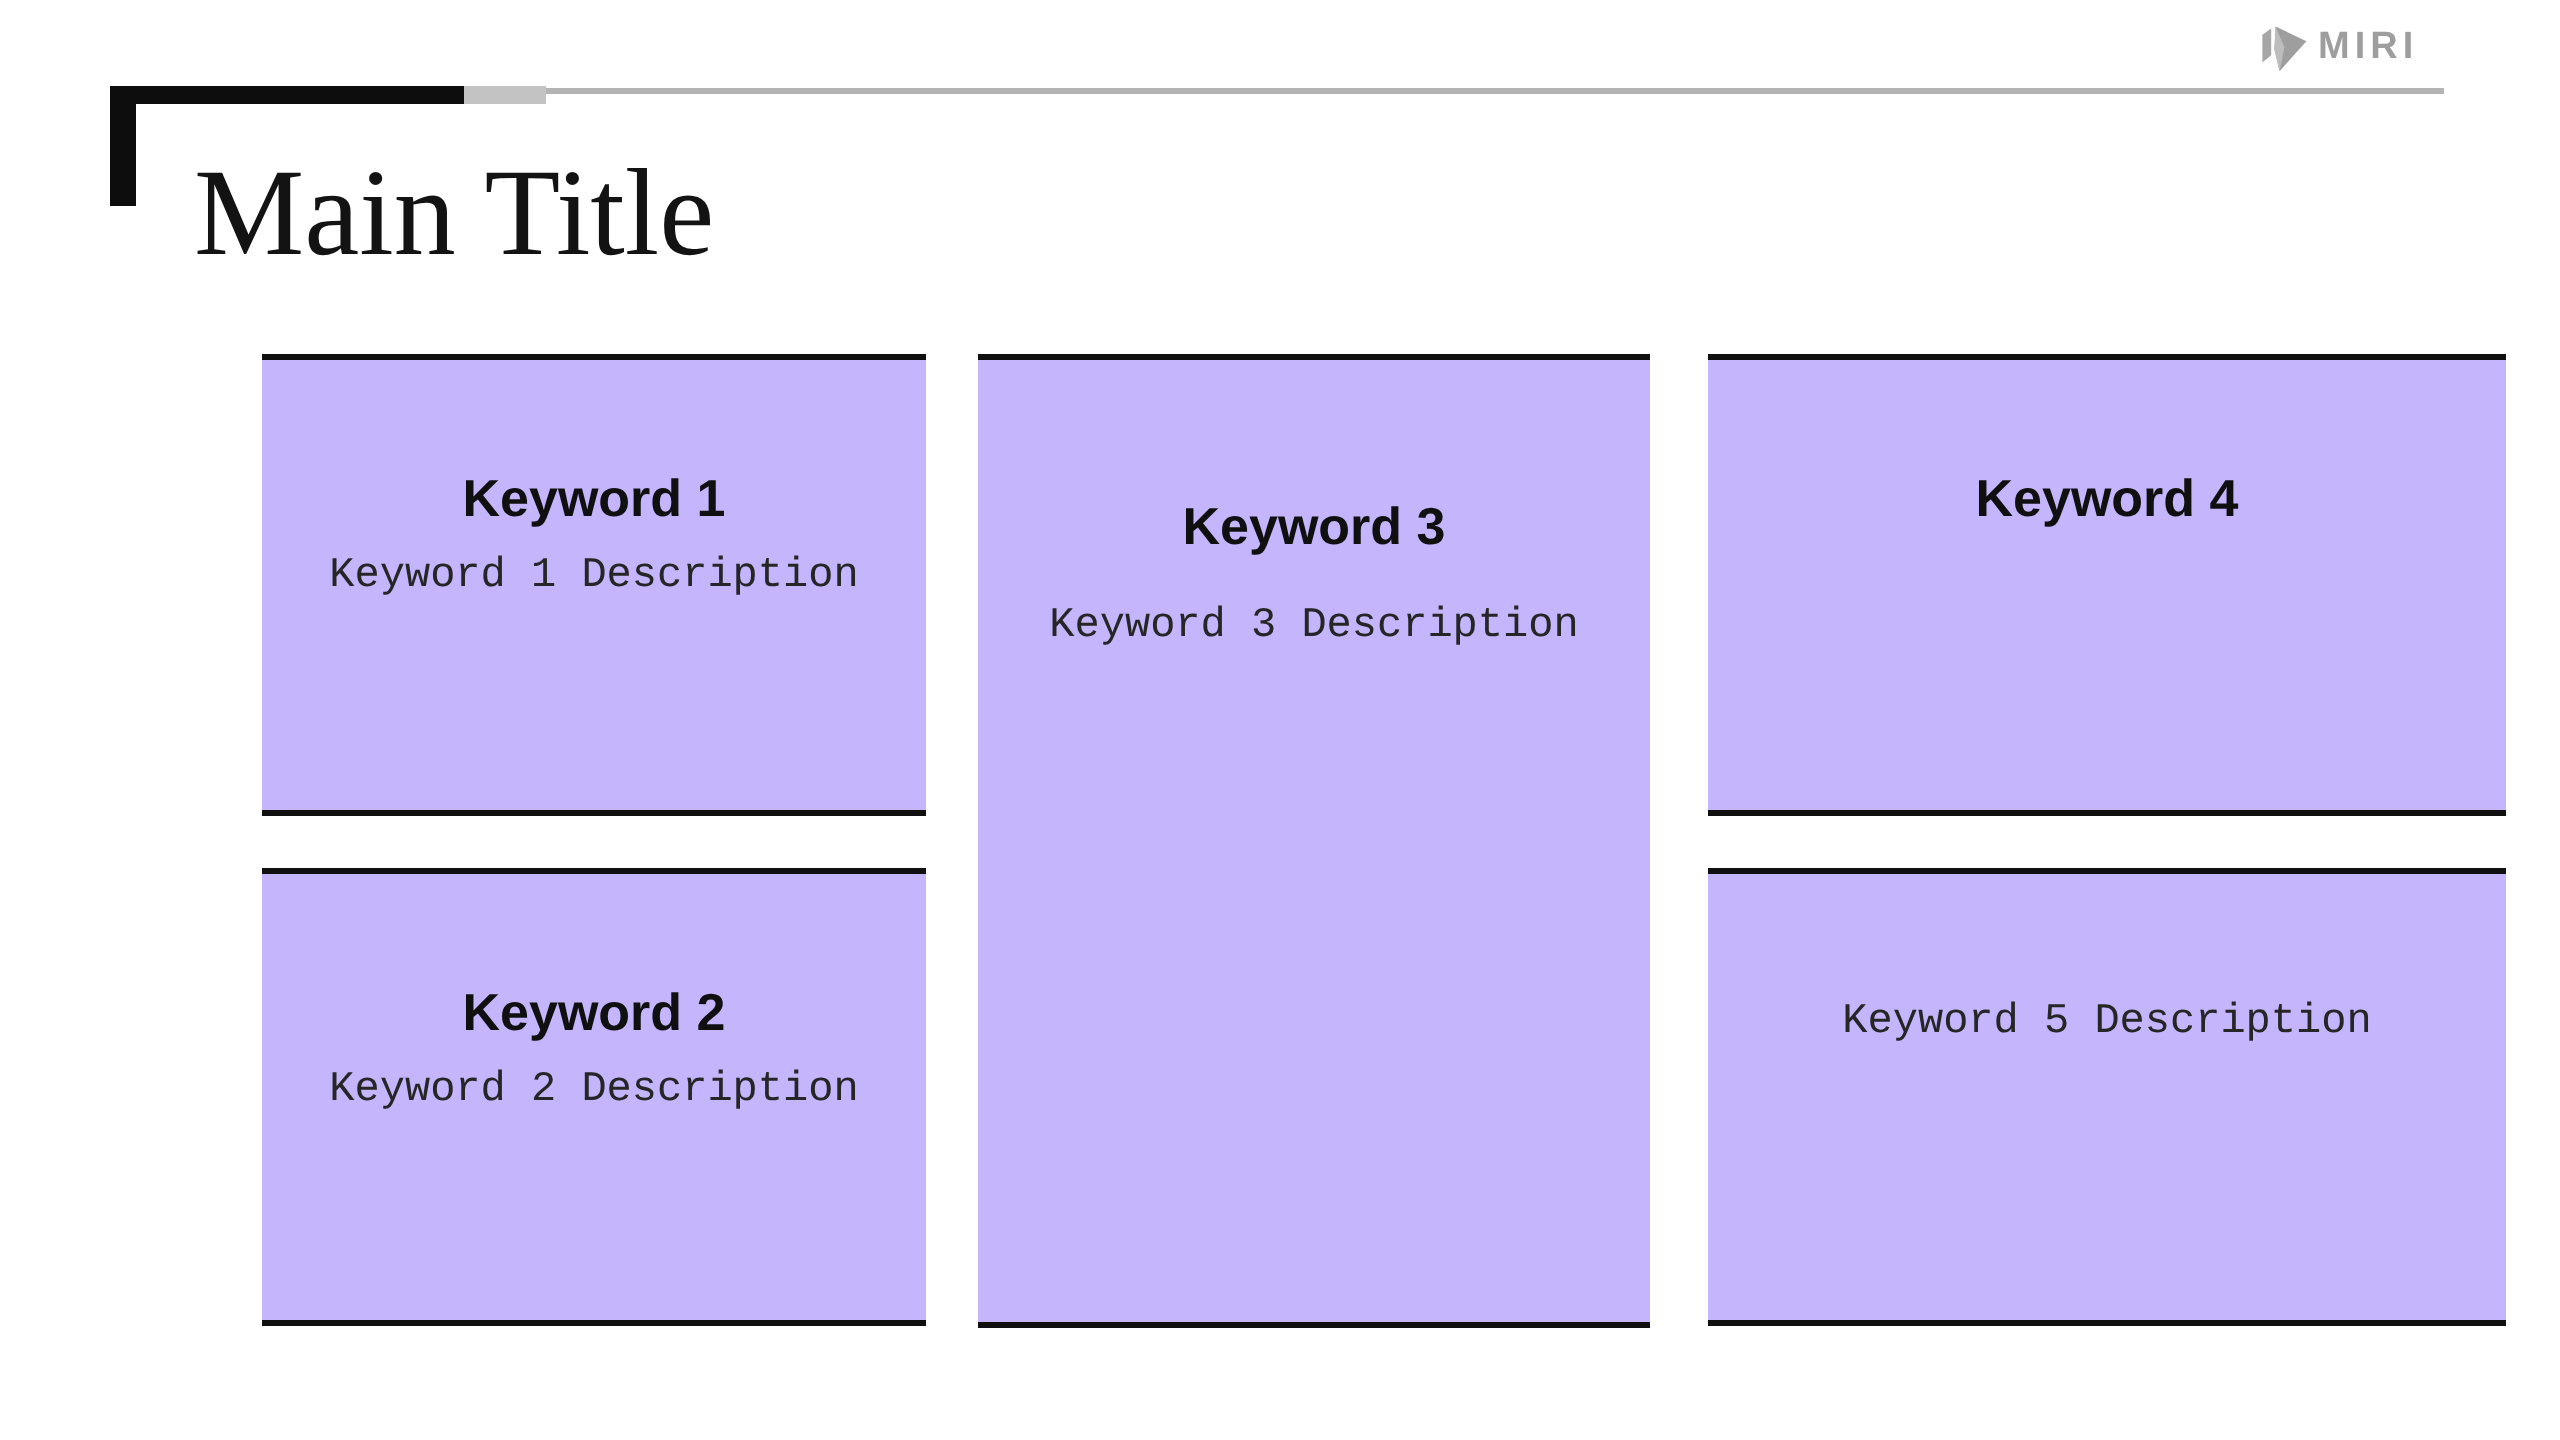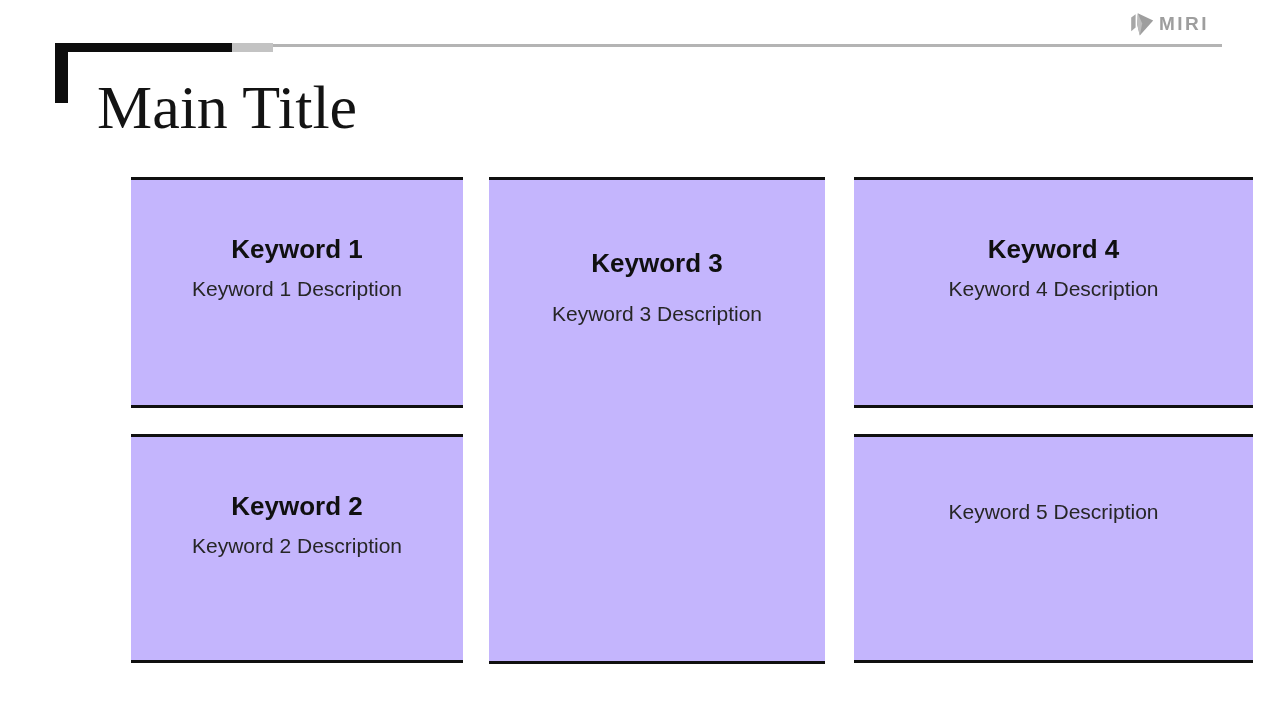--- a/index.html
+++ b/index.html
@@ -77,21 +77,21 @@
     margin:0;
     font-family:"Liberation Sans", sans-serif;
     font-weight:600;
     font-size:26px;
     line-height:34px;
     color:#101010;
     white-space:nowrap;
   }
   .card-desc{
     margin:8px 0 0 0;
-    font-family:Liberation Sans, sans-serif;
+    font-family:Liberation Mono, monospace;
     font-weight:400;
     font-size:21px;
     line-height:30px;
     color:#262626;
     white-space:nowrap;
   }
   .card-tall .card-desc{margin-top:19px;}
 </style>
 </head>
 <body>
@@ -130,20 +130,19 @@
   <div class="col col-2">
     <section class="card card-tall">
       <h2 class="card-keyword">Keyword 3</h2>
       <p class="card-desc">Keyword 3 Description</p>
     </section>
   </div>
 
   <div class="col col-3">
     <section class="card card-small">
       <h2 class="card-keyword">Keyword 4</h2>
-      <p class="card-desc">Keyword 4 Description</p>
     </section>
     <section class="card card-small">
       <p class="card-desc">Keyword 5 Description</p>
     </section>
   </div>
 
 </div>
 
 </body></html>

